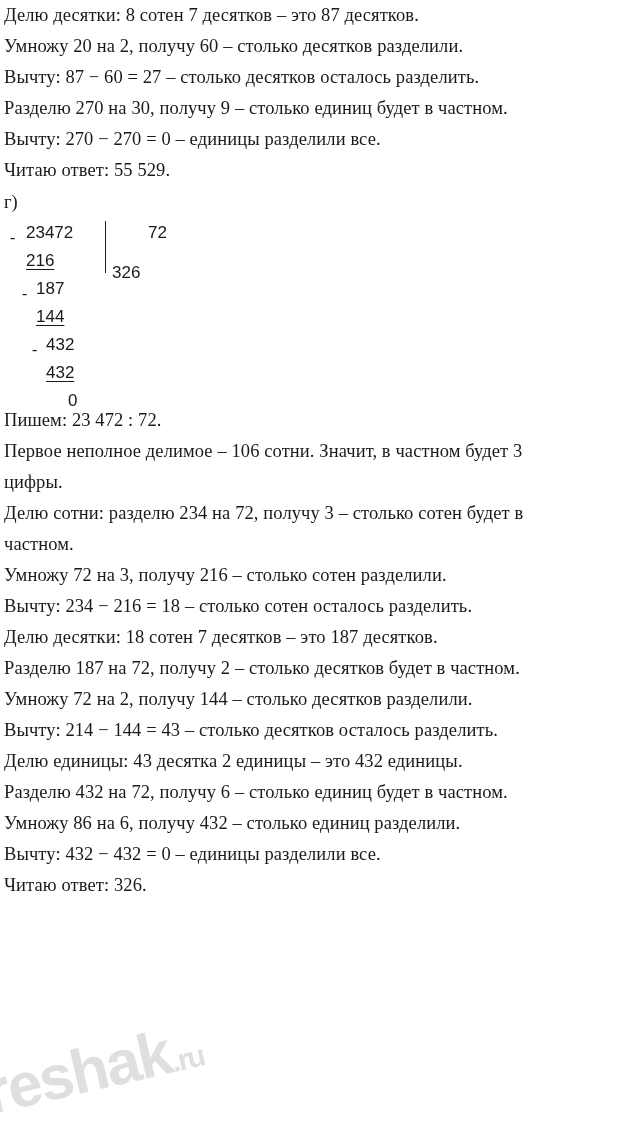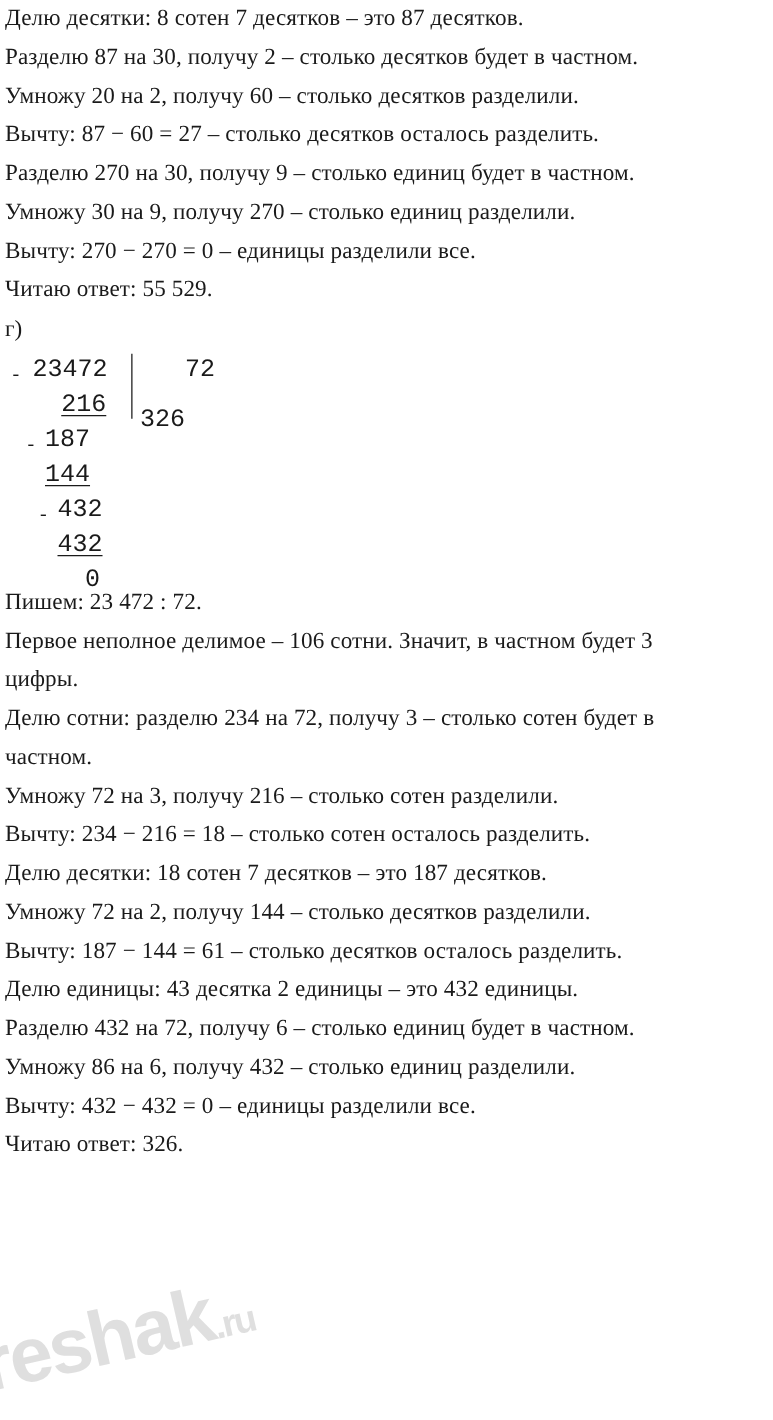--- a/index.html
+++ b/index.html
@@ -37,22 +37,22 @@
   
   .division {
     position: relative;
     margin: 2px 0 4px 0;
     height: 182px;
     font-size: 18.5px;
   }
   .dv {
     position: absolute;
     white-space: pre;
-    font-family: Liberation Mono, monospace;
-    font-size: 20px;
+    font-family: Liberation Sans, sans-serif;
+    font-size: 17px;
   }
   .minus {
     position: absolute;
     font-size: 16px;
     color: #1a1a1a;
   }
   .uline {
     text-decoration: underline;
     text-decoration-thickness: 1px;
     text-underline-offset: 3px;
@@ -81,37 +81,35 @@
     font-size: 30px;
   }
 </style>
 </head>
 <body>
 
 <div class="page">
 
   <div>
     <div class="line">Делю десятки: 8 сотен 7 десятков – это 87 десятков.</div>
-    <div class="line">Разделю 87 на 30, получу 2 – столько десятков будет в частном.</div>
     <div class="line">Умножу 20 на 2, получу 60 – столько десятков разделили.</div>
     <div class="line">Вычту:  87 − 60 = 27 – столько десятков осталось разделить.</div>
     <div class="line">Разделю 270 на 30, получу 9 – столько единиц будет в частном.</div>
-    <div class="line">Умножу 30 на 9, получу 270 – столько единиц разделили.</div>
     <div class="line">Вычту:  270 − 270 = 0 – единицы разделили все.</div>
     <div class="line">Читаю ответ: 55 529.</div>
   </div>
 
   <div class="label-line">г)</div>
 
   <div class="division">
     <span class="minus" style="left:10px; top:10px;">-</span>
     <span class="dv" style="left:26px; top:4px;">23472</span>
     <span class="vbar" style="left:105px; top:2px; height:52px;"></span>
     <span class="dv" style="left:112px; top:4px;margin-left:36px;">72</span>
-    <span class="dv uline" style="left:26px; top:32px;margin-left:23px;">216</span>
+    <span class="dv uline" style="left:26px; top:32px;">216</span>
     <span class="dv" style="left:112px; top:44px;">326</span>
 
     <span class="minus" style="left:22px; top:66px;">-</span>
     <span class="dv" style="left:36px; top:60px;">187</span>
     <span class="dv uline" style="left:36px; top:88px;">144</span>
 
     <span class="minus" style="left:32px; top:122px;">-</span>
     <span class="dv" style="left:46px; top:116px;">432</span>
     <span class="dv uline" style="left:46px; top:144px;">432</span>
 
@@ -120,22 +118,23 @@
 
   <div>
     <div class="line">Пишем:  23 472 : 72.</div>
     <div class="line">Первое неполное делимое – 106 сотни. Значит, в частном будет 3</div>
     <div class="line">цифры.</div>
     <div class="line">Делю сотни: разделю 234 на 72, получу 3 – столько сотен будет в</div>
     <div class="line">частном.</div>
     <div class="line">Умножу 72 на 3, получу 216 – столько сотен разделили.</div>
     <div class="line">Вычту:  234 − 216 = 18 – столько сотен осталось разделить.</div>
     <div class="line">Делю десятки: 18 сотен 7 десятков – это 187 десятков.</div>
+    <div class="line">Разделю 187 на 72, получу 2 – столько десятков будет в частном.</div>
     <div class="line">Умножу 72 на 2, получу 144 – столько десятков разделили.</div>
-    <div class="line">Вычту:  187 − 144 = 61 – столько десятков осталось разделить.</div>
+    <div class="line">Вычту:  214 − 144 = 43 – столько десятков осталось разделить.</div>
     <div class="line">Делю единицы: 43 десятка 2 единицы – это 432 единицы.</div>
     <div class="line">Разделю 432 на 72, получу 6 – столько единиц будет в частном.</div>
     <div class="line">Умножу 86 на 6, получу 432 – столько единиц разделили.</div>
     <div class="line">Вычту:  432 − 432 = 0 – единицы разделили все.</div>
     <div class="line">Читаю ответ: 326.</div>
   </div>
 
   <div class="watermark">
     <span>reshak</span><span class="wm-small">.ru</span>
   </div>

